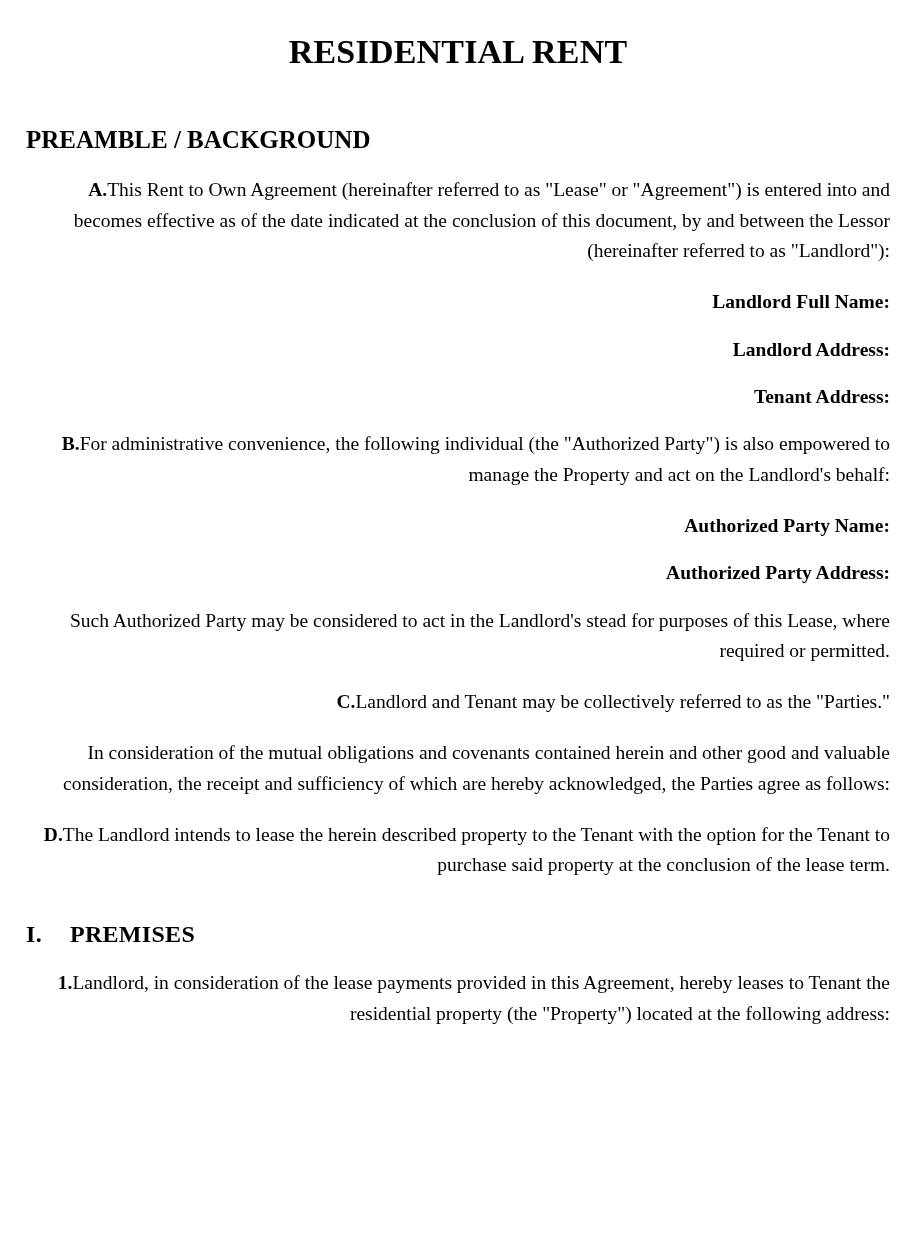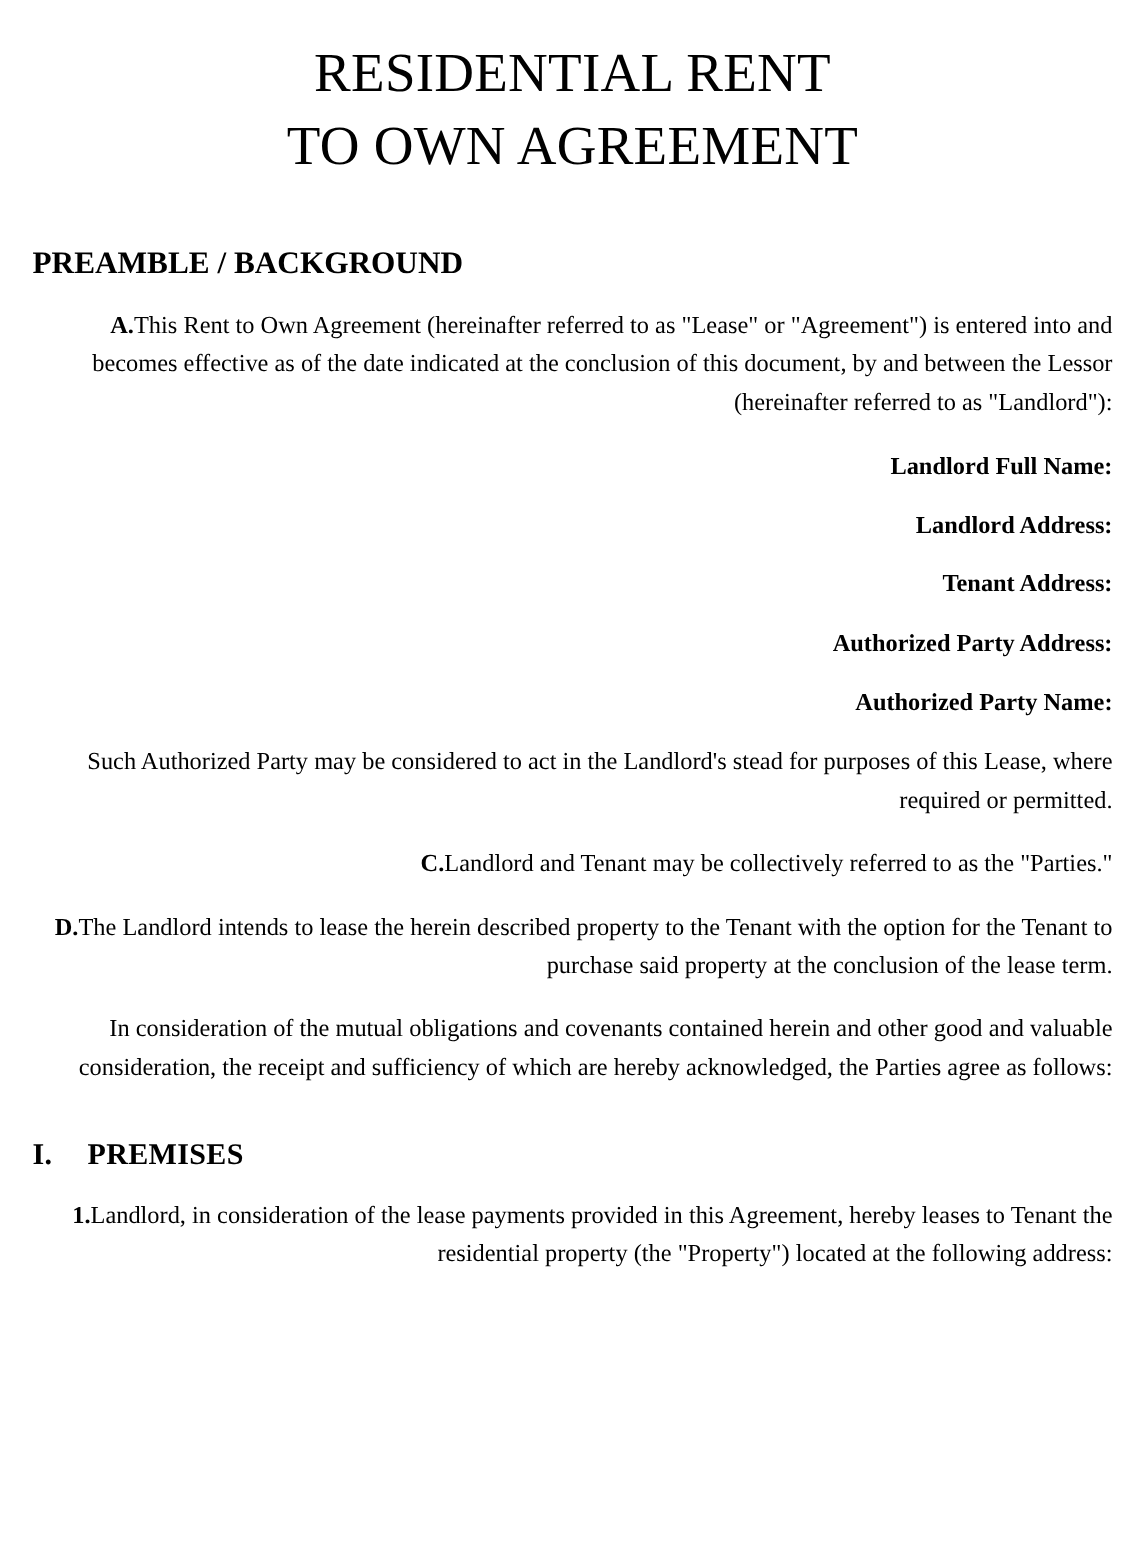--- a/index.html
+++ b/index.html
@@ -16,22 +16,22 @@
   }
   .page {
     width: 916px;
     height: 1234px;
     box-sizing: border-box;
     padding: 24px 26px 0 26px;
     position: relative;
   }
   .doc-title {
     text-align: center;
-    font-weight: normal;
-    font-size: 44px;
+    font-weight: bold;
+    font-size: 34px;
     line-height: 1.32;
     letter-spacing: 0.2px;
     margin: 6px 0 0 0;
   }
   .doc-title .line {
     display: block;
   }
   .section-heading {
     font-weight: bold;
     font-size: 25px;
@@ -70,45 +70,45 @@
     margin-right: 28px;
   }
 </style>
 </head>
 <body>
 
 <div class="page">
 
   <h1 class="doc-title">
     <span class="line">RESIDENTIAL RENT</span>
-    <span class="line">TO OWN AGREEMENT</span>
   </h1>
 
   <h2 class="section-heading">PREAMBLE / BACKGROUND</h2>
 
   <p><span class="marker">A.</span><span>This Rent to Own Agreement (hereinafter referred to as "Lease" or "Agreement") is entered into and becomes effective as of the date indicated at the conclusion of this document, by and between the Lessor (hereinafter referred to as "Landlord"):</span></p>
 
   <p class="lbl">Landlord Full Name:</p>
 
   <p class="lbl">Landlord Address:</p>
 
 
 
   <p class="lbl">Tenant Address:</p>
 
+  <p><span class="marker">B.</span><span>For administrative convenience, the following individual (the "Authorized Party") is also empowered to manage the Property and act on the Landlord's behalf:</span></p>
+
+  <p class="lbl">Authorized Party Name:</p>
 
   <p class="lbl">Authorized Party Address:</p>
-
-  <p class="lbl">Authorized Party Name:</p>
 
   <p>Such Authorized Party may be considered to act in the Landlord's stead for purposes of this Lease, where required or permitted.</p>
 
   <p><span class="marker">C.</span><span>Landlord and Tenant may be collectively referred to as the "Parties."</span></p>
 
+  <p>In consideration of the mutual obligations and covenants contained herein and other good and valuable consideration, the receipt and sufficiency of which are hereby acknowledged, the Parties agree as follows:</p>
+
   <p><span class="marker">D.</span><span>The Landlord intends to lease the herein described property to the Tenant with the option for the Tenant to purchase said property at the conclusion of the lease term.</span></p>
-
-  <p>In consideration of the mutual obligations and covenants contained herein and other good and valuable consideration, the receipt and sufficiency of which are hereby acknowledged, the Parties agree as follows:</p>
 
   <h3 class="roman-heading"><span class="numeral">I.</span><span>PREMISES</span></h3>
 
   <p><span class="marker num">1.</span><span>Landlord, in consideration of the lease payments provided in this Agreement, hereby leases to Tenant the residential property (the "Property") located at the following address:</span></p>
 
 </div>
 
 </body></html>

